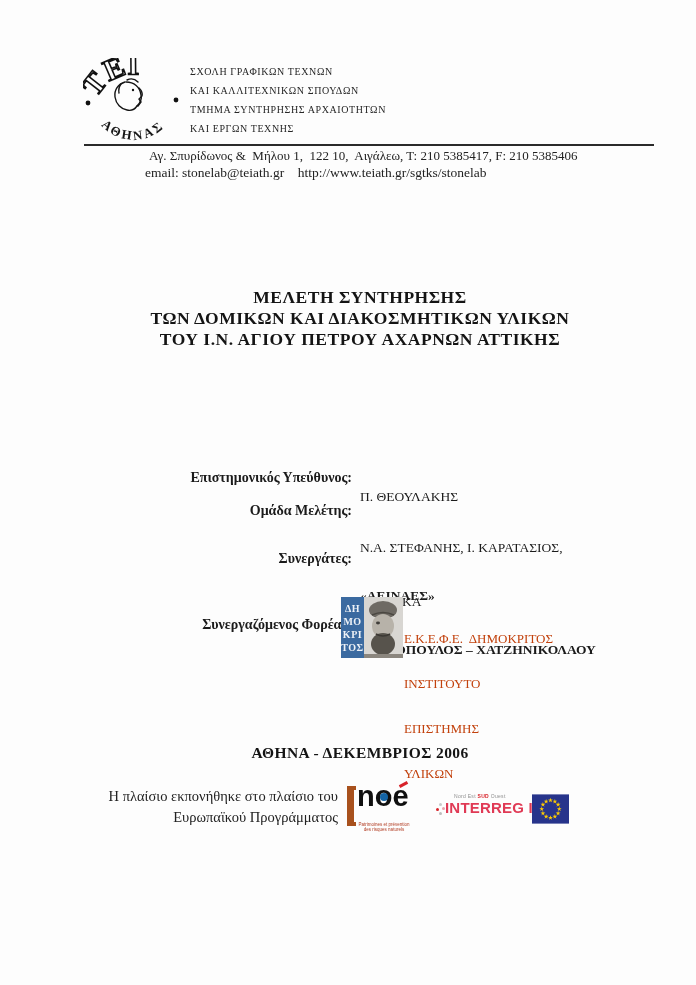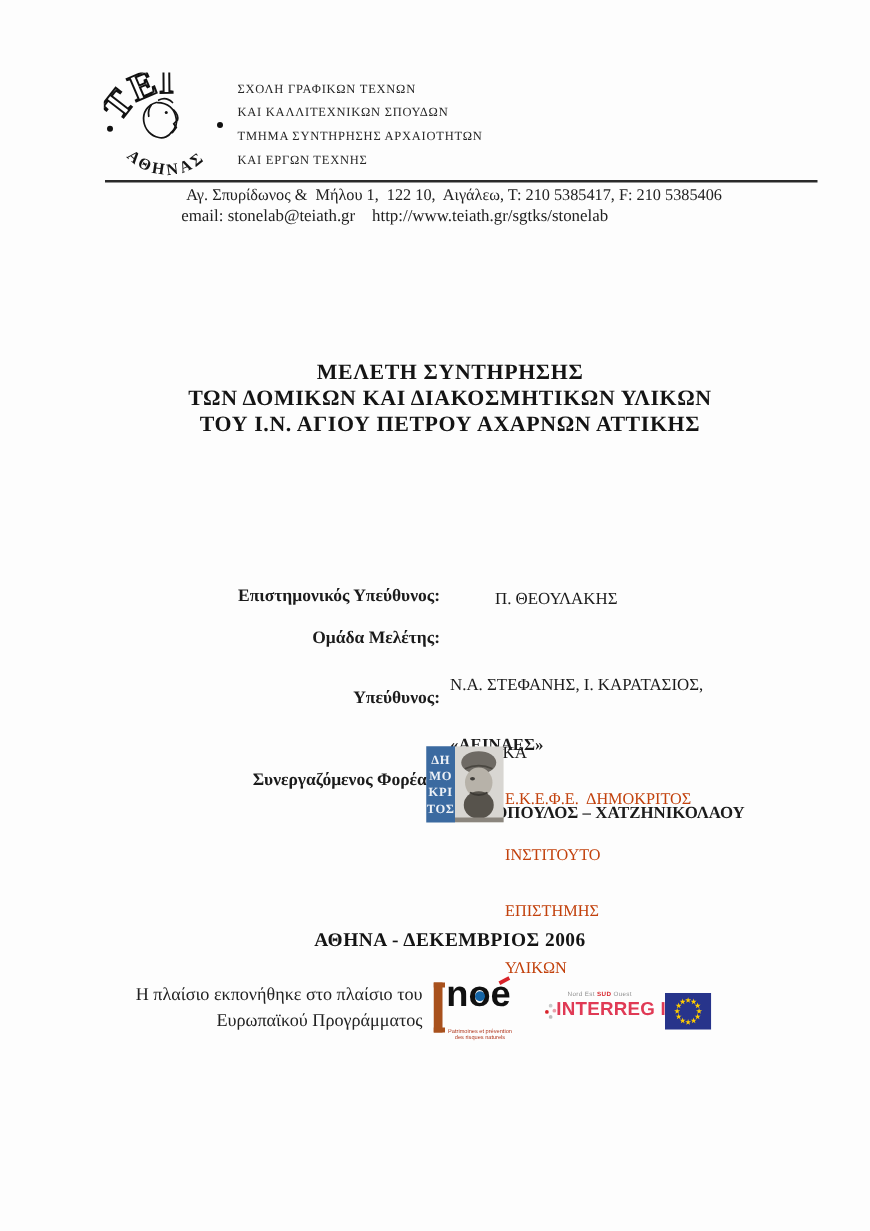--- a/index.html
+++ b/index.html
@@ -105,29 +105,29 @@
   <div class="abs addr1">Αγ. Σπυρίδωνος &amp;  Μήλου 1,  122 10,  Αιγάλεω, Τ: 210 5385417, F: 210 5385406</div>
   <div class="abs addr2">email: stonelab@teiath.gr    http://www.teiath.gr/sgtks/stonelab</div>
 
   <div class="abs title-block">
     <div>ΜΕΛΕΤΗ ΣΥΝΤΗΡΗΣΗΣ</div>
     <div>ΤΩΝ ΔΟΜΙΚΩΝ ΚΑΙ ΔΙΑΚΟΣΜΗΤΙΚΩΝ ΥΛΙΚΩΝ</div>
     <div>ΤΟΥ Ι.Ν. ΑΓΙΟΥ ΠΕΤΡΟΥ ΑΧΑΡΝΩΝ ΑΤΤΙΚΗΣ</div>
   </div>
 
   <div class="flabel" style="top:470px;">Επιστημονικός Υπεύθυνος:</div>
-  <div class="fvalue" style="top:470px;margin-left:36px;">Π. ΘΕΟΥΛΑΚΗΣ</div>
+  <div class="fvalue" style="top:488px;">Π. ΘΕΟΥΛΑΚΗΣ</div>
 
   <div class="flabel" style="top:503px;">Ομάδα Μελέτης:</div>
   <div class="fvalue" style="top:503px;">
     <div>Ν.Α. ΣΤΕΦΑΝΗΣ, Ι. ΚΑΡΑΤΑΣΙΟΣ,</div>
     <div>Ε. ΛΕΚΚΑ</div>
   </div>
 
-  <div class="flabel" style="top:551px;font-weight:bold;">Υπεύθυνος:</div>
+  <div class="flabel" style="top:551px;font-weight:bold;">Συνεργάτες:</div>
   <div class="fvalue bold" style="top:551px;">
     <div>«ΑΕΙΝΑΕΣ»</div>
     <div>ΠΑΥΛΟΠΟΥΛΟΣ – ΧΑΤΖΗΝΙΚΟΛΑΟΥ</div>
   </div>
 
   <div class="flabel" style="top:617px;">Συνεργαζόμενος Φορέας:</div>
 
   <div class="abs dem-logo">
     <div class="dem-band">
       <div>ΔΗ</div>

